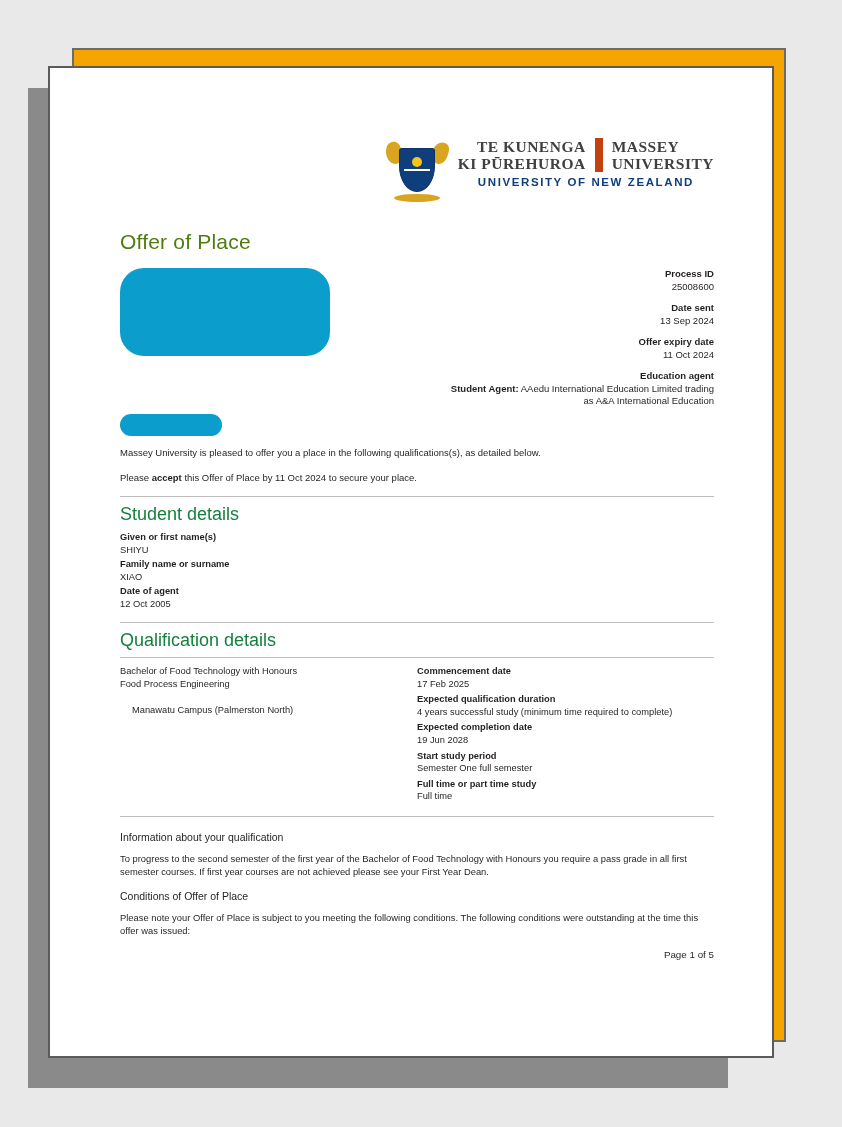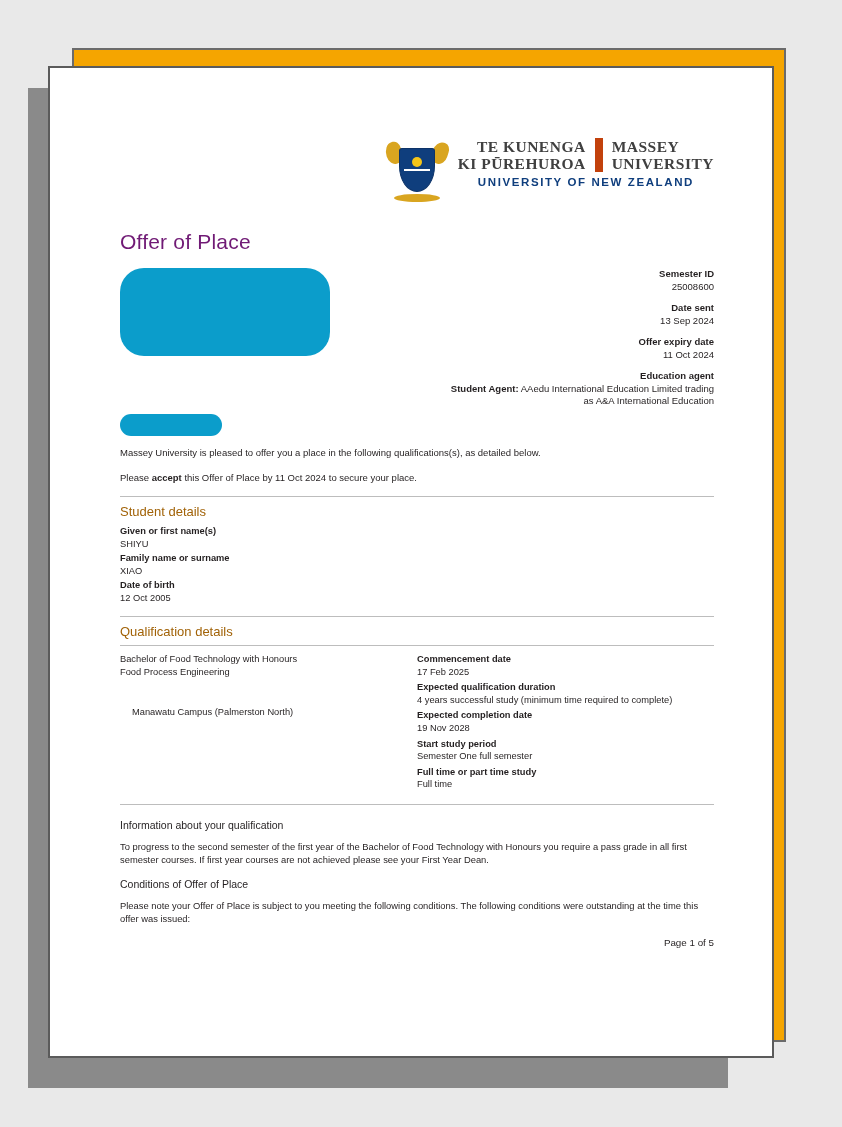--- a/index.html
+++ b/index.html
@@ -158,21 +158,21 @@
     font-size: 11.5px;
     letter-spacing: 1.6px;
     font-weight: bold;
     text-align: center;
     white-space: nowrap;
   }
 
   
   .doc-title {
     font-size: 21px;
-    color: #701a75;
+    color: #4d7c0f;
     margin: 26px 0 0 0;
     font-weight: normal;
     letter-spacing: 0.2px;
   }
 
   
   .meta-wrap {
     display: flex;
     justify-content: space-between;
     margin-top: 14px;
@@ -218,24 +218,24 @@
   .intro p { margin: 0 0 12px 0; }
   .intro b { font-weight: bold; }
 
   
   .rule {
     border: none;
     border-top: 1px solid #bdbdbd;
     margin: 6px 0 0 0;
   }
   .sect-title {
-    font-size: 13px;
+    font-size: 18px;
     font-weight: normal;
     margin: 7px 0 6px 0;
-    color: #a16207;
+    color: #15803d;
   }
 
   
   .kv {
     font-size: 9.3px;
     line-height: 12.5px;
   }
   .kv .k { font-weight: bold; }
   .kv .v { margin-bottom: 2px; }
 
@@ -244,21 +244,21 @@
     display: flex;
     font-size: 9.3px;
     line-height: 12.6px;
     justify-content: flex-end;
   }
   .qual-left {
     width: 50%;
     padding-right: 16px;
     box-sizing: border-box;
   }
-  .qual-left .campus { margin-top: 28px; padding-left: 12px; }
+  .qual-left .campus { margin-top: 14px; padding-left: 12px; }
   .qual-right {
     width: 50%;
     box-sizing: border-box;
   }
   .qual-right .k { font-weight: bold; }
   .qual-right .v { margin-bottom: 3px; }
 
   
   .info-head {
     font-size: 10.5px;
@@ -311,21 +311,21 @@
 
       <h1 class="doc-title">Offer of Place</h1>
 
       <div class="meta-wrap">
         <div>
           <div class="redaction redact-address"></div>
           <div class="redaction redact-salutation"></div>
         </div>
 
         <div class="meta">
-          <div class="lbl first">Semester ID</div>
+          <div class="lbl first">Process ID</div>
           <div class="val">25008600</div>
 
           <div class="lbl">Date sent</div>
           <div class="val">13 Sep 2024</div>
 
           <div class="lbl">Offer expiry date</div>
           <div class="val">11 Oct 2024</div>
 
           <div class="lbl">Education agent</div>
           <div class="agent-line">
@@ -341,41 +341,41 @@
         <p><span>Please </span><b>accept</b><span> this Offer of Place by 11 Oct 2024 to secure your place.</span></p>
       </div>
 
       <hr class="rule">
       <h2 class="sect-title">Student details</h2>
       <div class="kv">
         <div class="k">Given or first name(s)</div>
         <div class="v">SHIYU</div>
         <div class="k">Family name or surname</div>
         <div class="v">XIAO</div>
-        <div class="k">Date of birth</div>
+        <div class="k">Date of agent</div>
         <div class="v">12 Oct 2005</div>
       </div>
 
       <hr class="rule" style="margin-top:12px;">
       <h2 class="sect-title">Qualification details</h2>
       <hr class="rule" style="margin-bottom:7px;">
 
       <div class="qual">
         <div class="qual-left">
           <div>Bachelor of Food Technology with Honours</div>
           <div>Food Process Engineering</div>
           <div class="campus">Manawatu Campus (Palmerston North)</div>
         </div>
         <div class="qual-right">
           <div class="k">Commencement date</div>
           <div class="v">17 Feb 2025</div>
           <div class="k">Expected qualification duration</div>
           <div class="v">4 years successful study (minimum time required to complete)</div>
           <div class="k">Expected completion date</div>
-          <div class="v">19 Nov 2028</div>
+          <div class="v">19 Jun 2028</div>
           <div class="k">Start study period</div>
           <div class="v">Semester One full semester</div>
           <div class="k">Full time or part time study</div>
           <div class="v">Full time</div>
         </div>
       </div>
 
       <hr class="rule" style="margin-top:10px;">
       <div class="info-head">Information about your qualification</div>
       <p class="body-text">To progress to the second semester of the first year of the Bachelor of Food Technology with Honours you require a pass grade in all first semester courses. If first year courses are not achieved please see your First Year Dean.</p>

